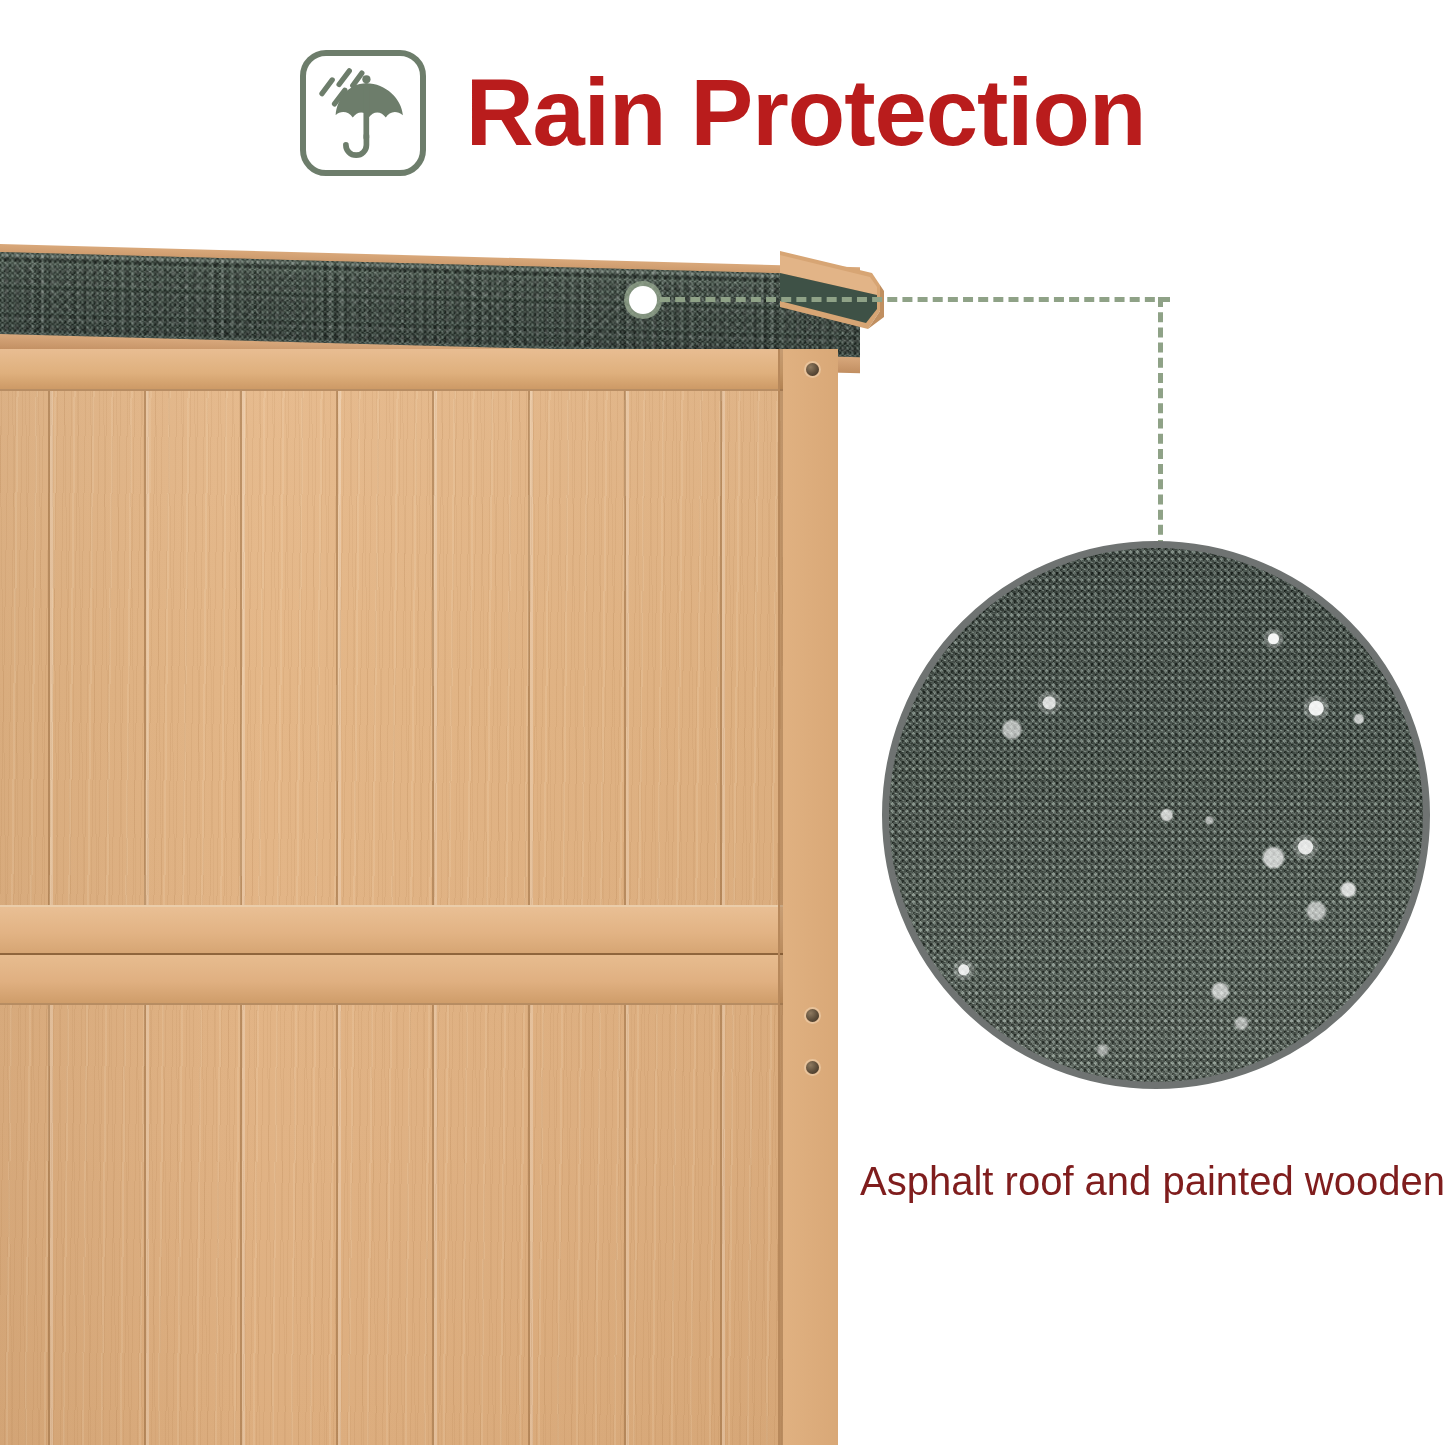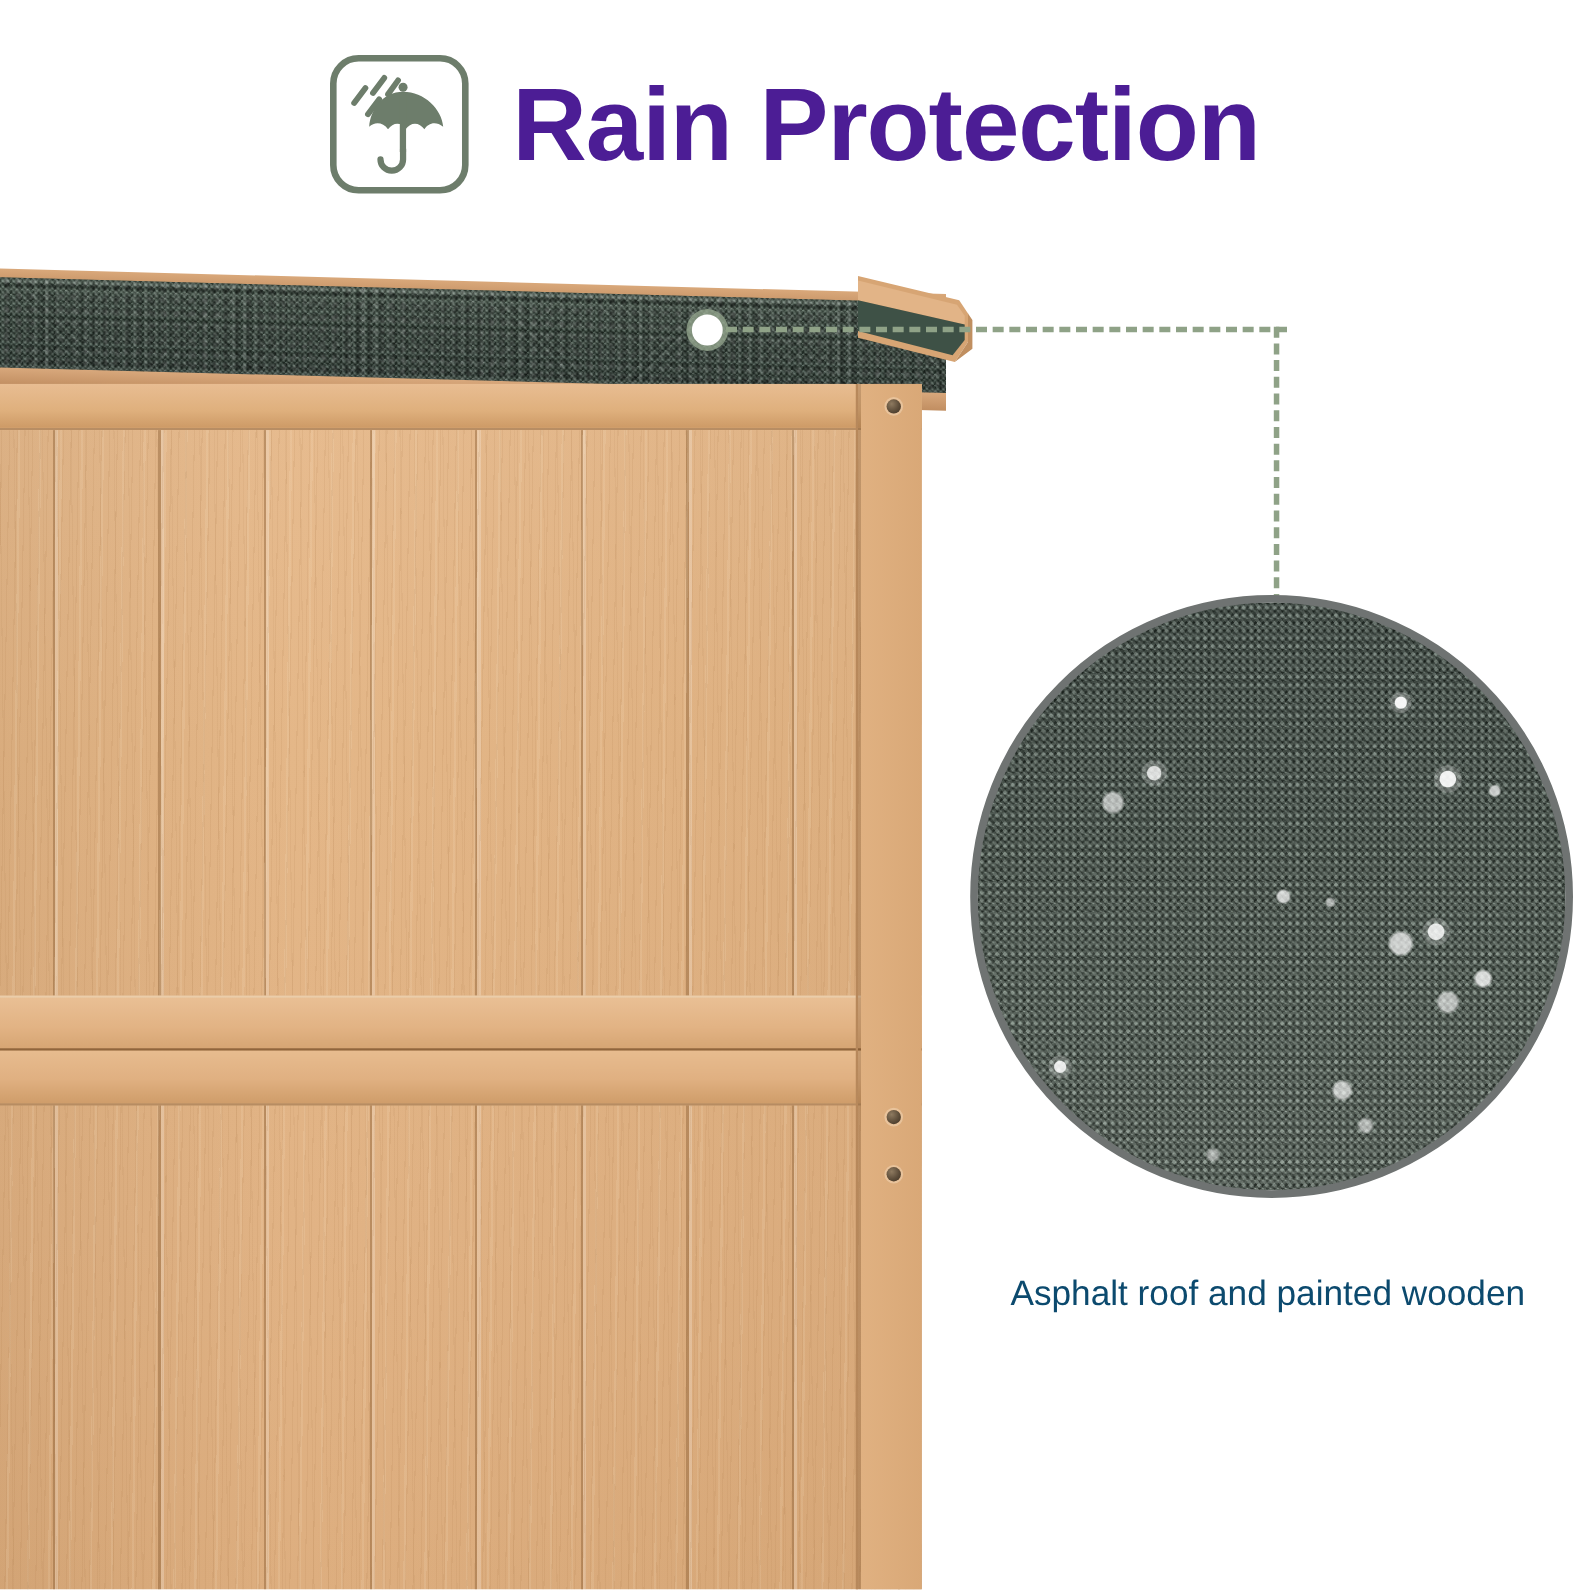--- a/index.html
+++ b/index.html
@@ -36,21 +36,21 @@
     border: 6px solid #6d7d6b;
     border-radius: 26px;
     position: relative;
     flex: 0 0 auto;
     box-sizing: border-box;
   }
   .feature-icon-box svg { display:block; width:100%; height:100%; }
   .headline {
     font-size: 94px;
     font-weight: bold;
-    color: #4c1d95;
+    color: #b91c1c;
     letter-spacing: -1px;
     white-space: nowrap;
     line-height: 1;
   }
 
   
   .shed {
     position: absolute;
     left: -40px;
     top: 243px;
@@ -236,23 +236,23 @@
       100% 100%,100% 100%,100% 100%,100% 100%,100% 100%,100% 100%,100% 100%,
       7px 7px, 7px 7px, 9px 9px, 6px 6px, 100% 100%;
   }
 
   
   .caption {
     position: absolute;
     left: 860px; top: 1152px;
     width: 585px;
     text-align: center;
-    font-size: 32px;
+    font-size: 40px;
     line-height: 1.45;
-    color: #0c4a6e;
+    color: #7f1d1d;
   }
   .caption span { display: block; }
 </style>
 </head>
 <body>
 
 <div id="page">
 
   <div class="header">
 

